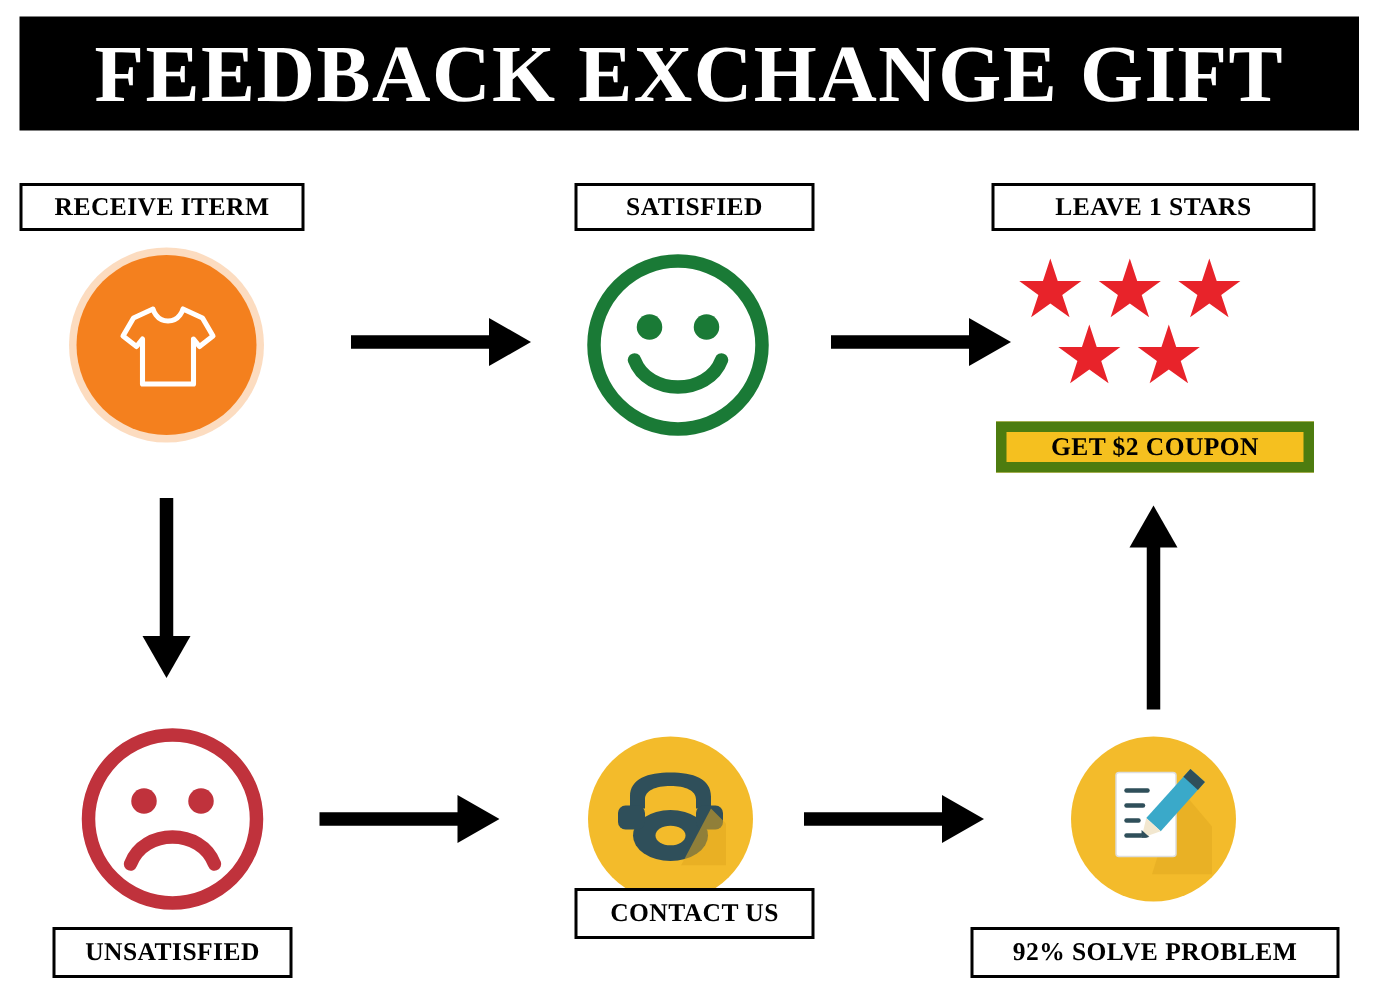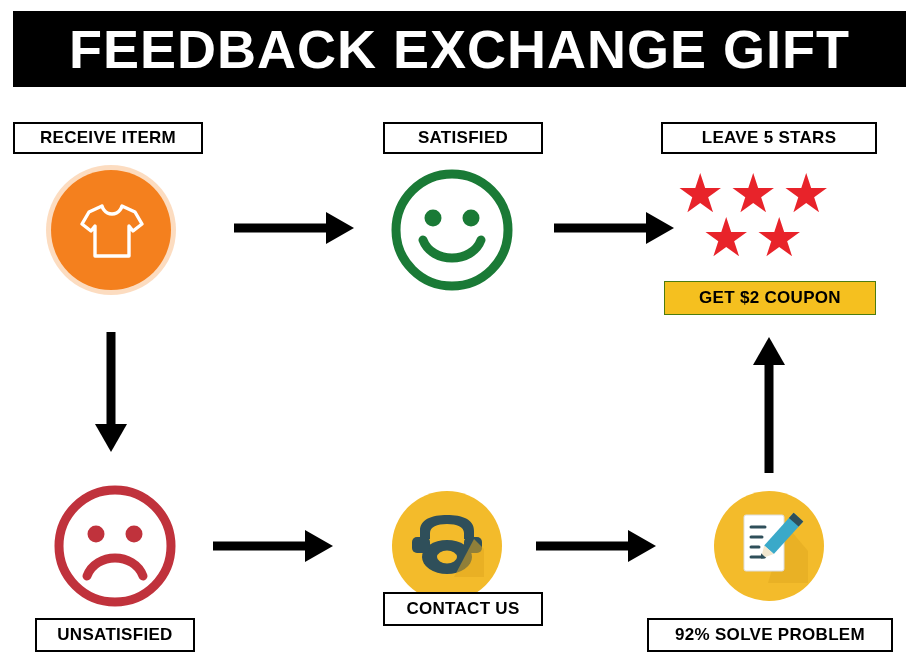--- a/index.html
+++ b/index.html
@@ -12,20 +12,21 @@
     height: 669px;
     font-family: "Liberation Sans", sans-serif;
     position: relative;
     overflow: hidden;
   }
   .page {
     position: relative;
     width: 919px;
     height: 669px;
     background: #ffffff;
+    font-family: Liberation Serif, serif;
   }
 
   
   .title-bar {
     position: absolute;
     left: 13px;
     top: 11px;
     width: 893px;
     height: 76px;
     background: #000000;
@@ -53,21 +54,21 @@
     font-size: 17px;
     font-weight: bold;
     color: #000000;
     letter-spacing: 0.3px;
     box-sizing: border-box;
     white-space: nowrap;
     text-align: right;
   }
   .label-box.coupon {
     background: #f5c01f;
-    border: 1px solid #4d7c0f;
+    border: 7px solid #4d7c0f;
   }
 
   
   .circle {
     position: absolute;
     border-radius: 50%;
     box-sizing: border-box;
   }
   .shirt-circle {
     background: #f4801e;
@@ -167,21 +168,21 @@
     <circle cx="43" cy="50" r="8.5" fill="#1a7a36"></circle>
     <circle cx="81" cy="50" r="8.5" fill="#1a7a36"></circle>
     <path d="M33 72 C42 96 82 96 91 72" fill="none" stroke="#1a7a36" stroke-width="9" stroke-linecap="round"></path>
   </svg>
 
   <svg class="arrow" style="left:552px; top:206px;" width="122" height="44" viewBox="0 0 122 44">
     <line x1="2" y1="22" x2="96" y2="22" stroke="#000" stroke-width="9"></line>
     <polygon points="94,6 122,22 94,38" fill="#000"></polygon>
   </svg>
 
-  <div class="label-box" style="left:661px; top:122px; width:216px; height:32px;">LEAVE 5 STARS</div>
+  <div class="label-box" style="left:661px; top:122px; width:216px; height:32px;">LEAVE 1 STARS</div>
 
   <div class="stars-wrap">
     <span class="star" style="left:0px;   top:0px;">★</span>
     <span class="star" style="left:53px;  top:0px;">★</span>
     <span class="star" style="left:106px; top:0px;">★</span>
     <span class="star" style="left:26px;  top:44px;">★</span>
     <span class="star" style="left:79px;  top:44px;">★</span>
   </div>
 
   <div class="label-box coupon" style="left:664px; top:281px; width:212px; height:34px;">GET $2 COUPON</div>

